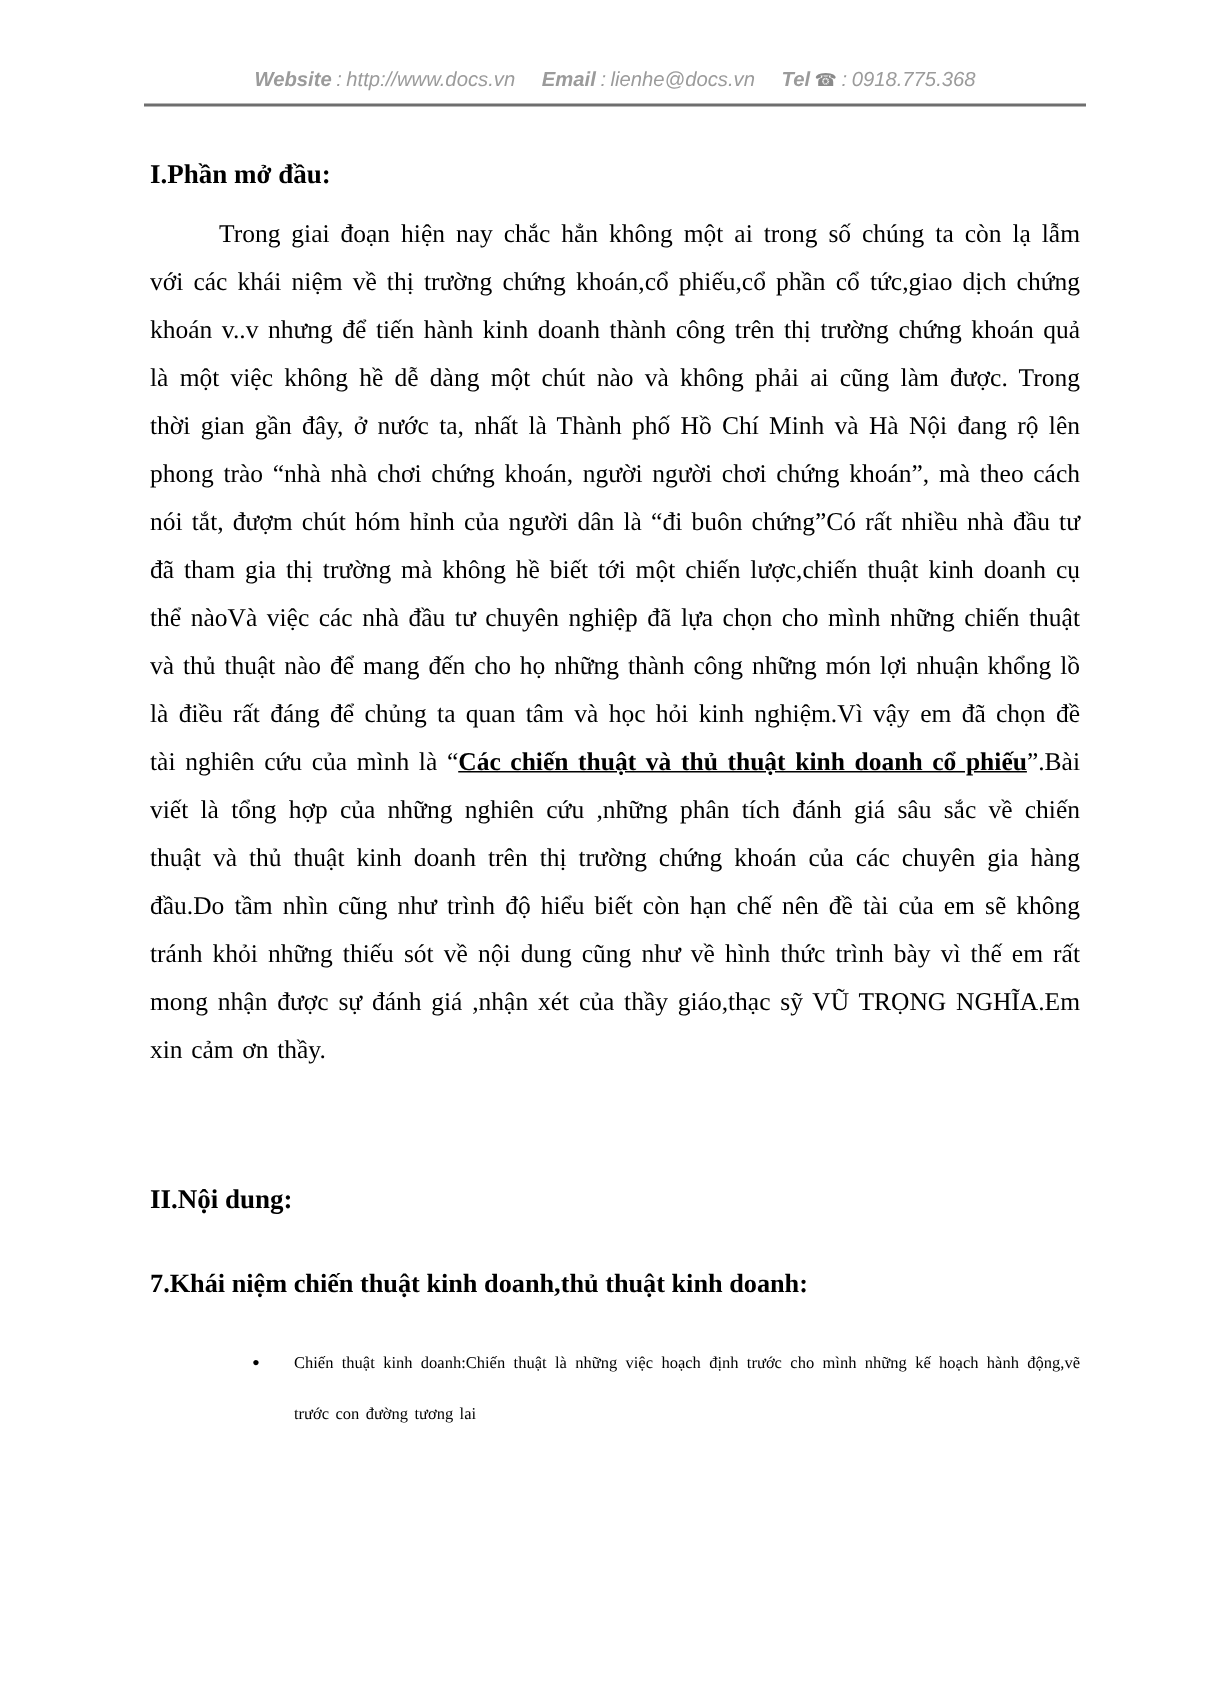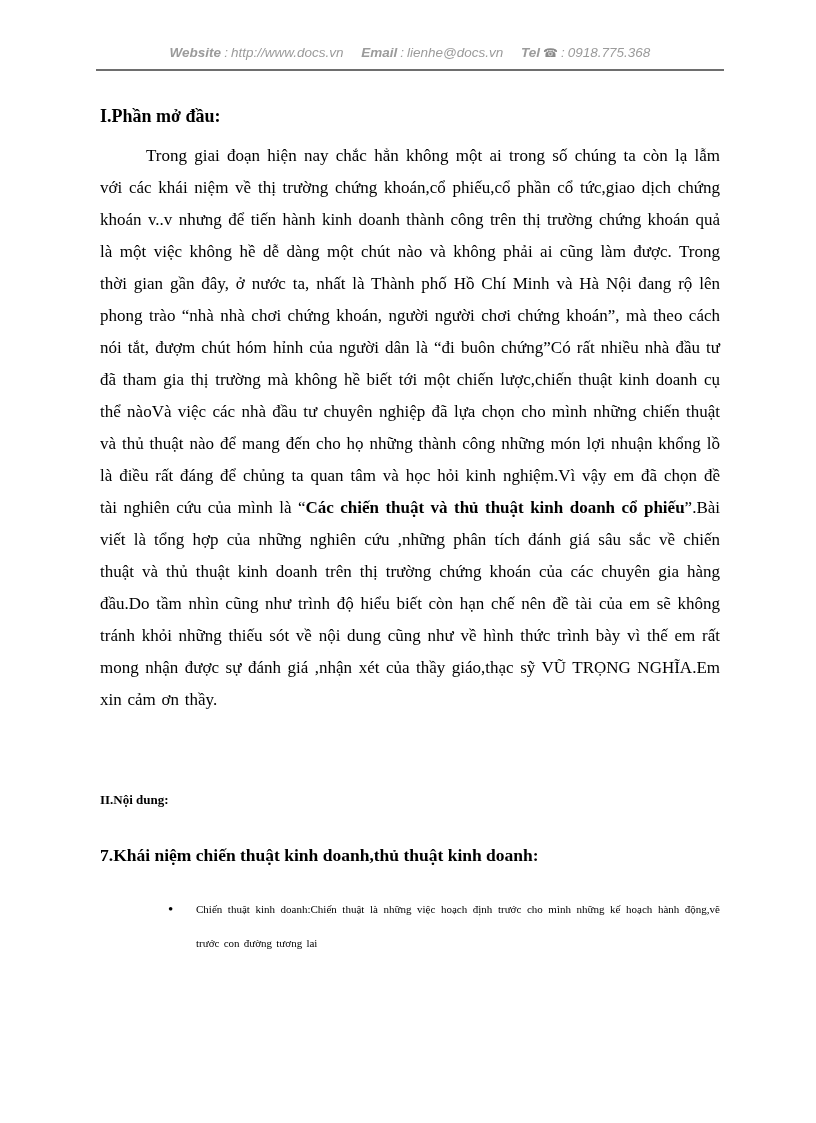--- a/index.html
+++ b/index.html
@@ -51,24 +51,24 @@
     font-weight: bold;
   }
   .para {
     margin: 0;
     font-size: 17px;
     line-height: 32px;
     text-align: justify;
     text-indent: 46px;
     word-spacing: 1.5px;
   }
-  .para .bold { font-weight: bold; }
+  .para .bold { font-weight: bold; text-decoration: underline; }
   .h-content {
     margin: 71px 0 0 0;
-    font-size: 13px;
+    font-size: 18px;
     line-height: 25px;
     font-weight: bold;
   }
   .h-sub {
     margin: 31px 0 0 0;
     font-size: 17.5px;
     line-height: 24px;
     font-weight: bold;
   }
   .bullet {

